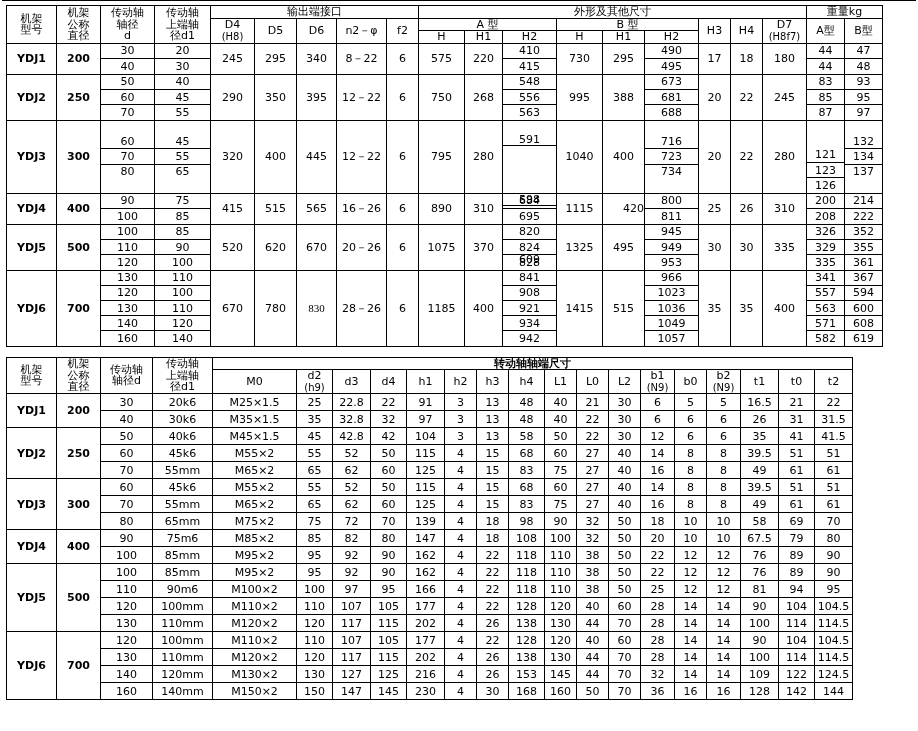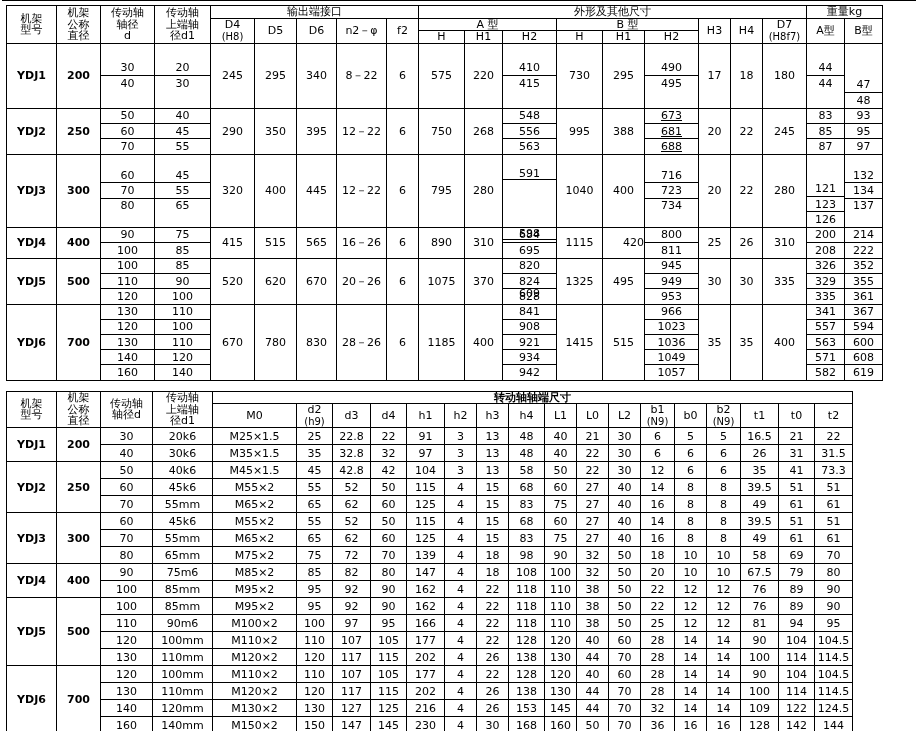--- a/index.html
+++ b/index.html
@@ -124,21 +124,21 @@
           <td style="height: 30px;">17</td>
           <td style="height: 30px;">18</td>
           <td style="height: 30px;">180</td>
           <td>
             <div class="stack" style="height: 30px;">
               <div>44</div>
               <div>44</div>
             </div>
           </td>
           <td>
-            <div class="stack" style="height: 30px; margin-top: 34px;">
+            <div class="stack" style="height: 30px;">
               <div>47</div>
               <div>48</div>
             </div>
           </td>
         </tr>
         <tr>
           <td class="big" style="height: 45px;">YDJ2</td>
           <td class="big" style="height: 45px;">250</td>
           <td>
             <div class="stack" style="height: 45px;">
@@ -164,21 +164,21 @@
           <td>
             <div class="stack" style="height: 45px;">
               <div>548</div>
               <div>556</div>
               <div>563</div>
             </div>
           </td>
           <td style="height: 45px;">995</td>
           <td style="height: 45px;">388</td>
           <td>
-            <div class="stack" style="height: 45px; text-decoration: underline;">
+            <div class="stack" style="height: 45px;">
               <div>673</div>
               <div>681</div>
               <div>688</div>
             </div>
           </td>
           <td style="height: 45px;">20</td>
           <td style="height: 45px;">22</td>
           <td style="height: 45px;">245</td>
           <td>
             <div class="stack" style="height: 45px;">
@@ -379,21 +379,21 @@
             <div class="stack" style="height: 75px;">
               <div>110</div>
               <div>100</div>
               <div>110</div>
               <div>120</div>
               <div>140</div>
             </div>
           </td>
           <td style="height: 75px;">670</td>
           <td style="height: 75px;">780</td>
-          <td style="height: 75px;">830</td>
+          <td style="height: 75px; font-family: Liberation Serif, serif;">830</td>
           <td style="height: 75px;">28－26</td>
           <td style="height: 75px;">6</td>
           <td style="height: 75px;">1185</td>
           <td style="height: 75px;">400</td>
           <td>
             <div class="stack" style="height: 75px;">
               <div>841</div>
               <div>908</div>
               <div>921</div>
               <div>934</div>
@@ -550,21 +550,21 @@
           <td>13</td>
           <td>58</td>
           <td>50</td>
           <td>22</td>
           <td>30</td>
           <td>12</td>
           <td>6</td>
           <td>6</td>
           <td>35</td>
           <td>41</td>
-          <td>73.3</td>
+          <td>41.5</td>
         </tr>
         <tr>
           <td style="height: 16px;">60</td>
           <td>45k6</td>
           <td>M55×2</td>
           <td>55</td>
           <td>52</td>
           <td>50</td>
           <td>115</td>
           <td>4</td>

